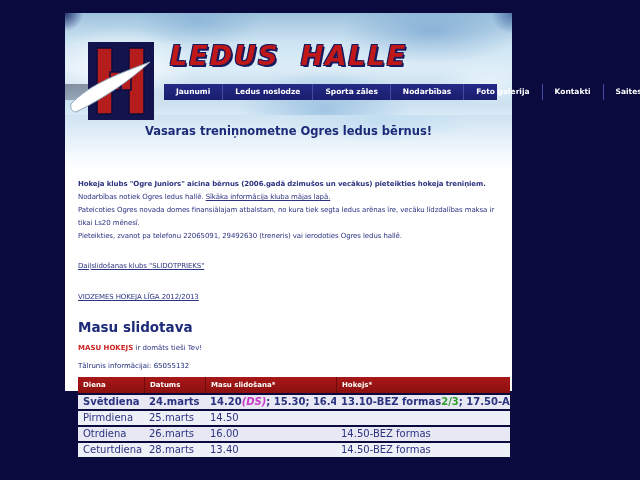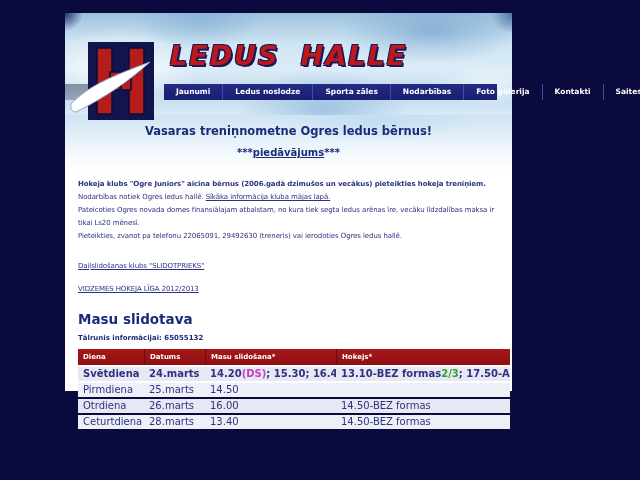--- a/index.html
+++ b/index.html
@@ -72,28 +72,28 @@
     font-size:7px;line-height:13px;letter-spacing:-0.1px;
     color:#2c3380;margin:0;
   }
   .para.bold{font-weight:bold;margin-top:5px;white-space:nowrap;}
   .inline-link{color:#2c3380;text-decoration:underline;cursor:pointer;}
   .standalone-link{
     display:inline-block;font-size:7px;color:#2c3380;
     text-decoration:underline;cursor:pointer;letter-spacing:-0.1px;
   }
   .link1{margin-top:19px;}
-  .link2{margin-top:13px;}
+  .link2{margin-top:21px;}
   .section-heading{
     margin:16px 0 7px 0;font-size:13.5px;font-weight:bold;color:#1c2a78;
   }
   .masu-line{font-size:7px;line-height:13px;color:#2c3380;margin-top:10px;}
   .masu-line2{font-size:7px;line-height:13px;color:#2c3380;margin-top:0;}
   .red-strong{color:#cc2222;font-weight:bold;}
-  .phone-line{font-size:7px;font-weight:bold;color:#1c2a78;margin-top:7px;}
+  .phone-line{font-size:7px;font-weight:normal;color:#1c2a78;margin-top:7px;}
   
   table.schedule{
     margin-top:5px;width:432px;
     border-collapse:separate;border-spacing:0 2px;
     table-layout:fixed;
   }
   .schedule th{
     background:linear-gradient(180deg,#a81818,#8c0f0f);
     color:#fff;font-size:7px;font-weight:bold;text-align:left;
     padding:4px 5px;border-left:1px solid #6e0a0a;margin-left:40px;
@@ -136,33 +136,33 @@
         <a class="nav-item">Sporta zāles</a>
         <a class="nav-item">Nodarbības</a>
         <a class="nav-item">Foto galerija</a>
         <a class="nav-item">Kontakti</a>
         <a class="nav-item">Saites</a>
       </nav>
   </div>
 
   <div class="intro">
     <div class="intro-heading">Vasaras treniņnometne Ogres ledus bērnus!</div>
-    <div class="offer-line"><span>***</span><a>piedāvājums</a><span>***</span></div>
   </div>
 
   <div class="main">
     <p class="para bold">Hokeja klubs "Ogre Juniors" aicina bērnus (2006.gadā dzimušos un vecākus) pieteikties hokeja treniņiem.</p>
     <p class="para"><span>Nodarbības notiek Ogres ledus hallē. </span><a class="inline-link">Sīkāka informācija kluba mājas lapā.</a></p>
     <p class="para">Pateicoties Ogres novada domes finansiālajam atbalstam, no kura tiek segta ledus arēnas īre, vecāku līdzdalības maksa ir tikai Ls20 mēnesī.</p>
     <p class="para">Pieteikties, zvanot pa telefonu 22065091, 29492630 (treneris) vai ierodoties Ogres ledus hallē.</p>
 
     <div><a class="standalone-link link1">Daiļslidošanas klubs "SLIDOTPRIEKS"</a></div>
     <div><a class="standalone-link link2">VIDZEMES HOKEJA LĪGA 2012/2013</a></div>
 
     <h2 class="section-heading">Masu slidotava</h2>
+    <div class="masu-line2"><span class="red-strong">MASU HOKEJS</span><span> ir domāts tieši Tev!</span></div>
     <div class="phone-line">Tālrunis informācijai: 65055132</div>
 
     <table class="schedule">
       <colgroup>
         <col style="width:66px">
           <col style="width:61px">
           <col style="width:131px">
           <col style="width:174px">
       </colgroup>
       <thead>
@@ -170,21 +170,21 @@
             <th>Diena</th>
             <th>Datums</th>
             <th>Masu slidošana*</th>
             <th>Hokejs*</th>
           </tr>
         </thead>
       <tbody>
           <tr class="data-row bold-row">
             <td>Svētdiena</td>
             <td>24.marts</td>
-            <td><span>14.20</span><span style="color: rgb(199, 59, 199);">(DS)</span><span>; 15.30; 16.40</span></td>
+            <td><span>14.20</span><span style="color: rgb(199, 59, 199); font-style: italic;">(DS)</span><span>; 15.30; 16.40</span></td>
             <td><span>13.10-BEZ formas</span><span style="color: rgb(46, 158, 46);">2/3</span><span>; 17.50-AR formu</span></td>
           </tr>
           <tr class="data-row">
             <td>Pirmdiena</td>
             <td>25.marts</td>
             <td><span>14.50</span></td>
             <td></td>
           </tr>
           <tr class="data-row">
             <td>Otrdiena</td>

